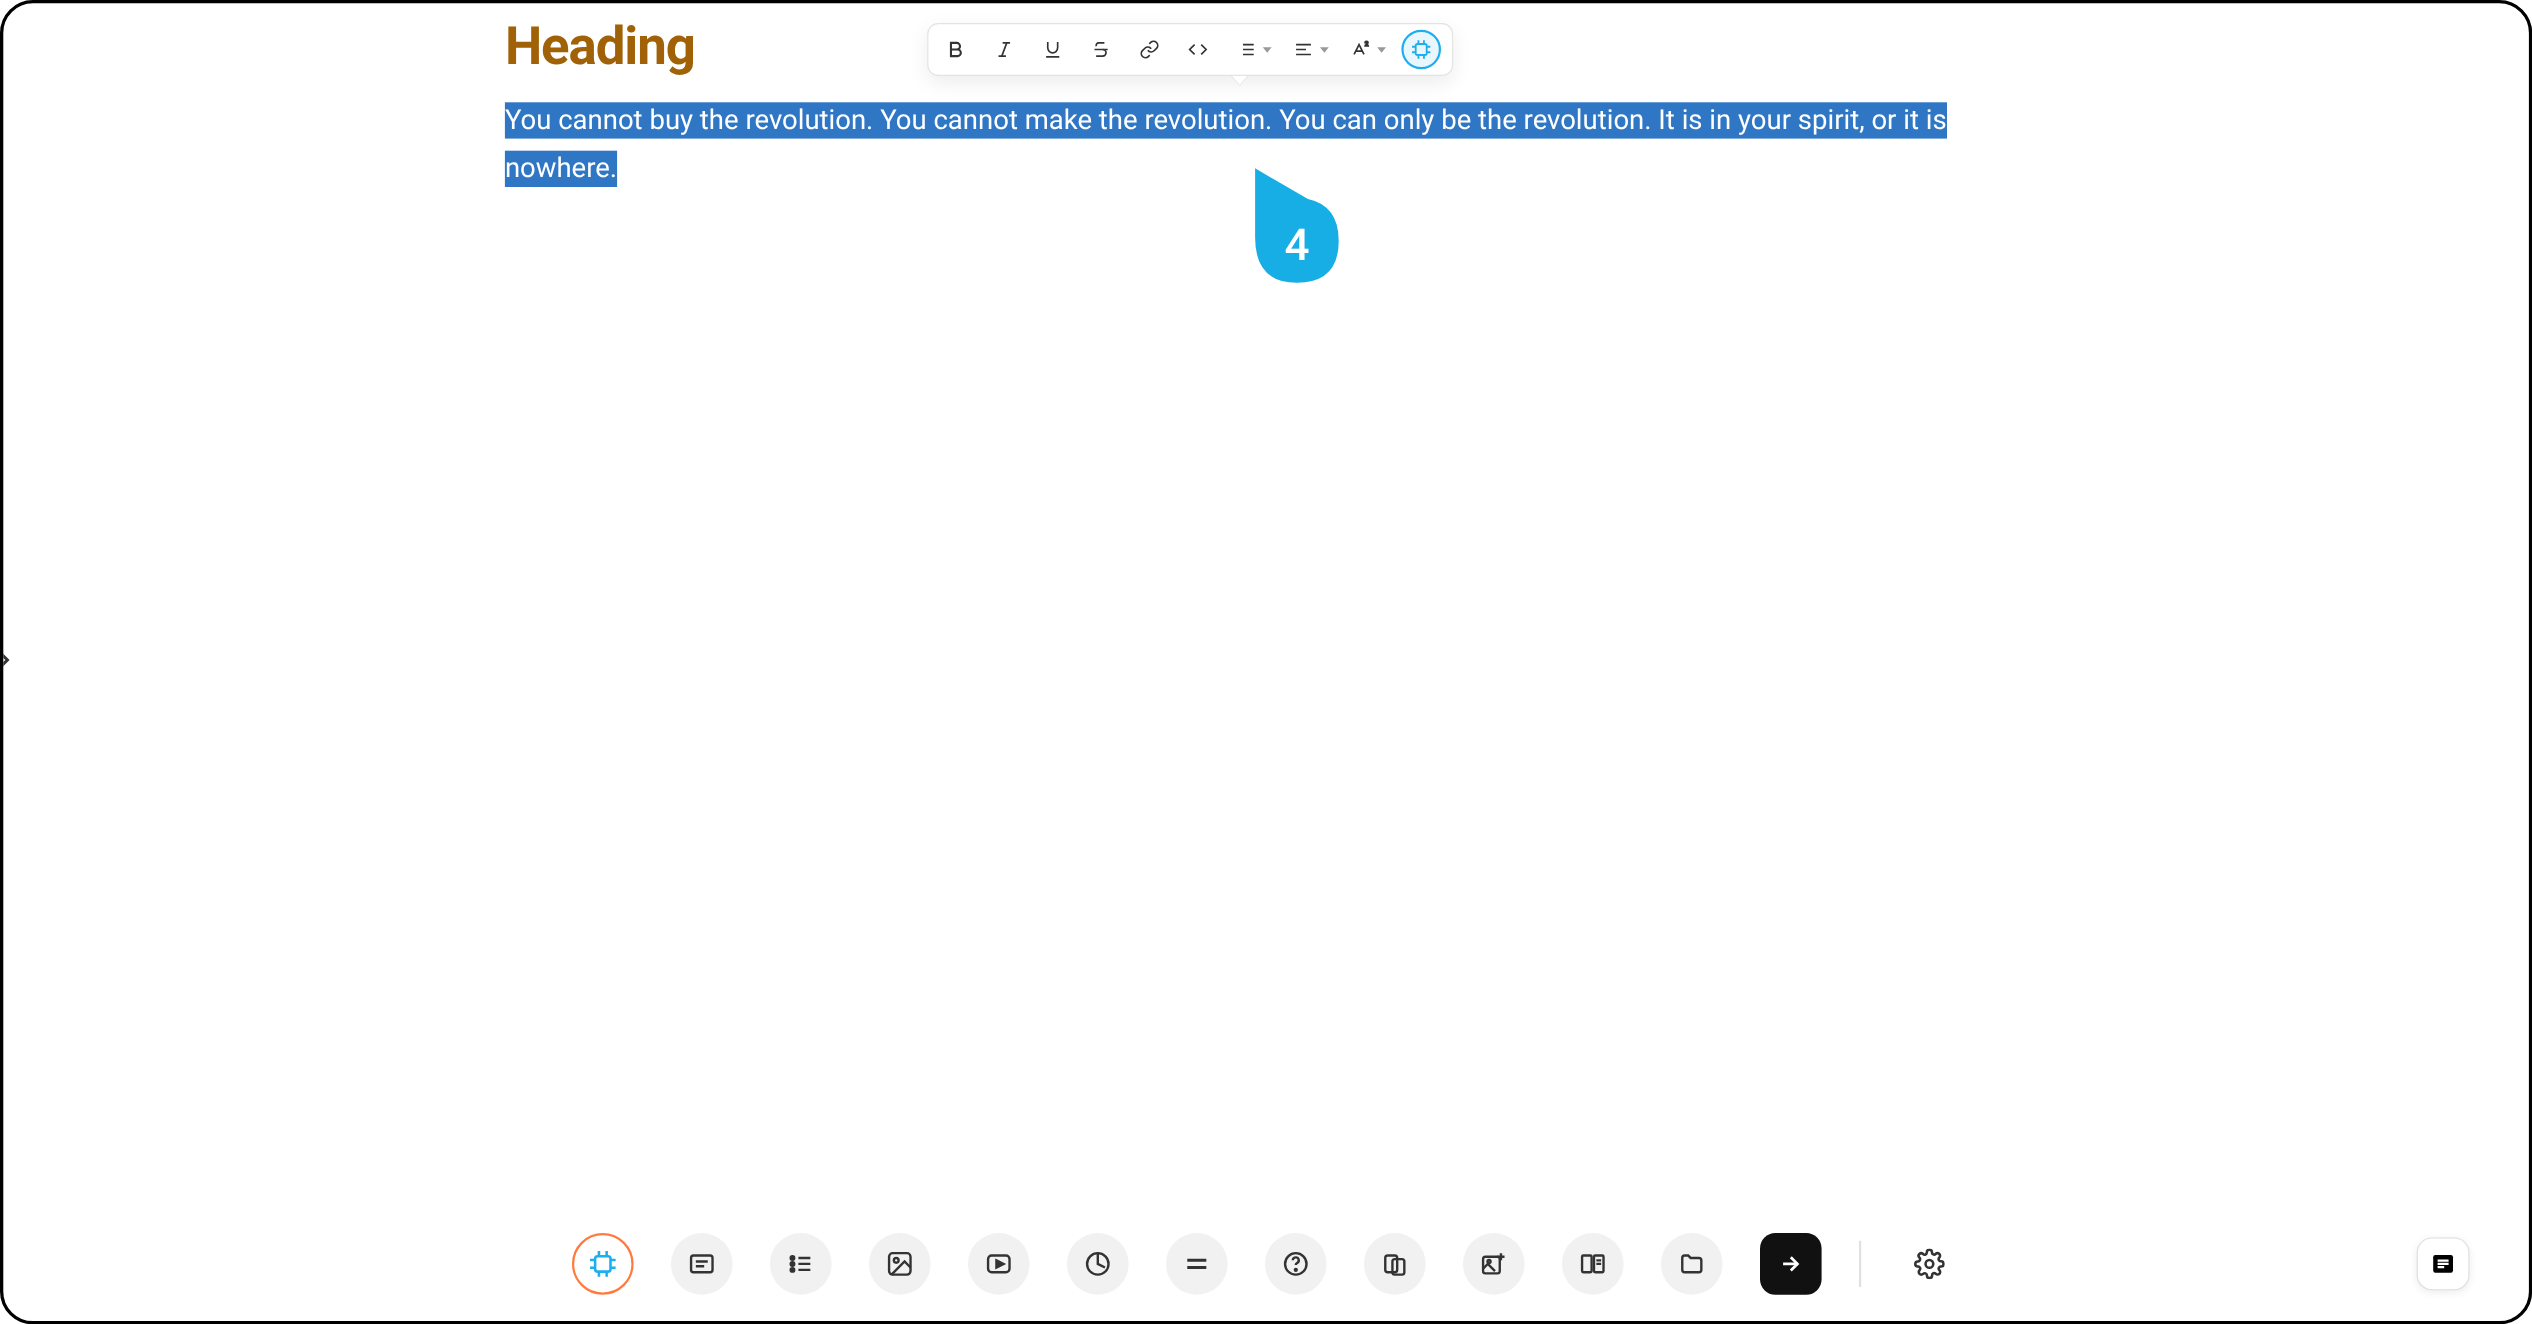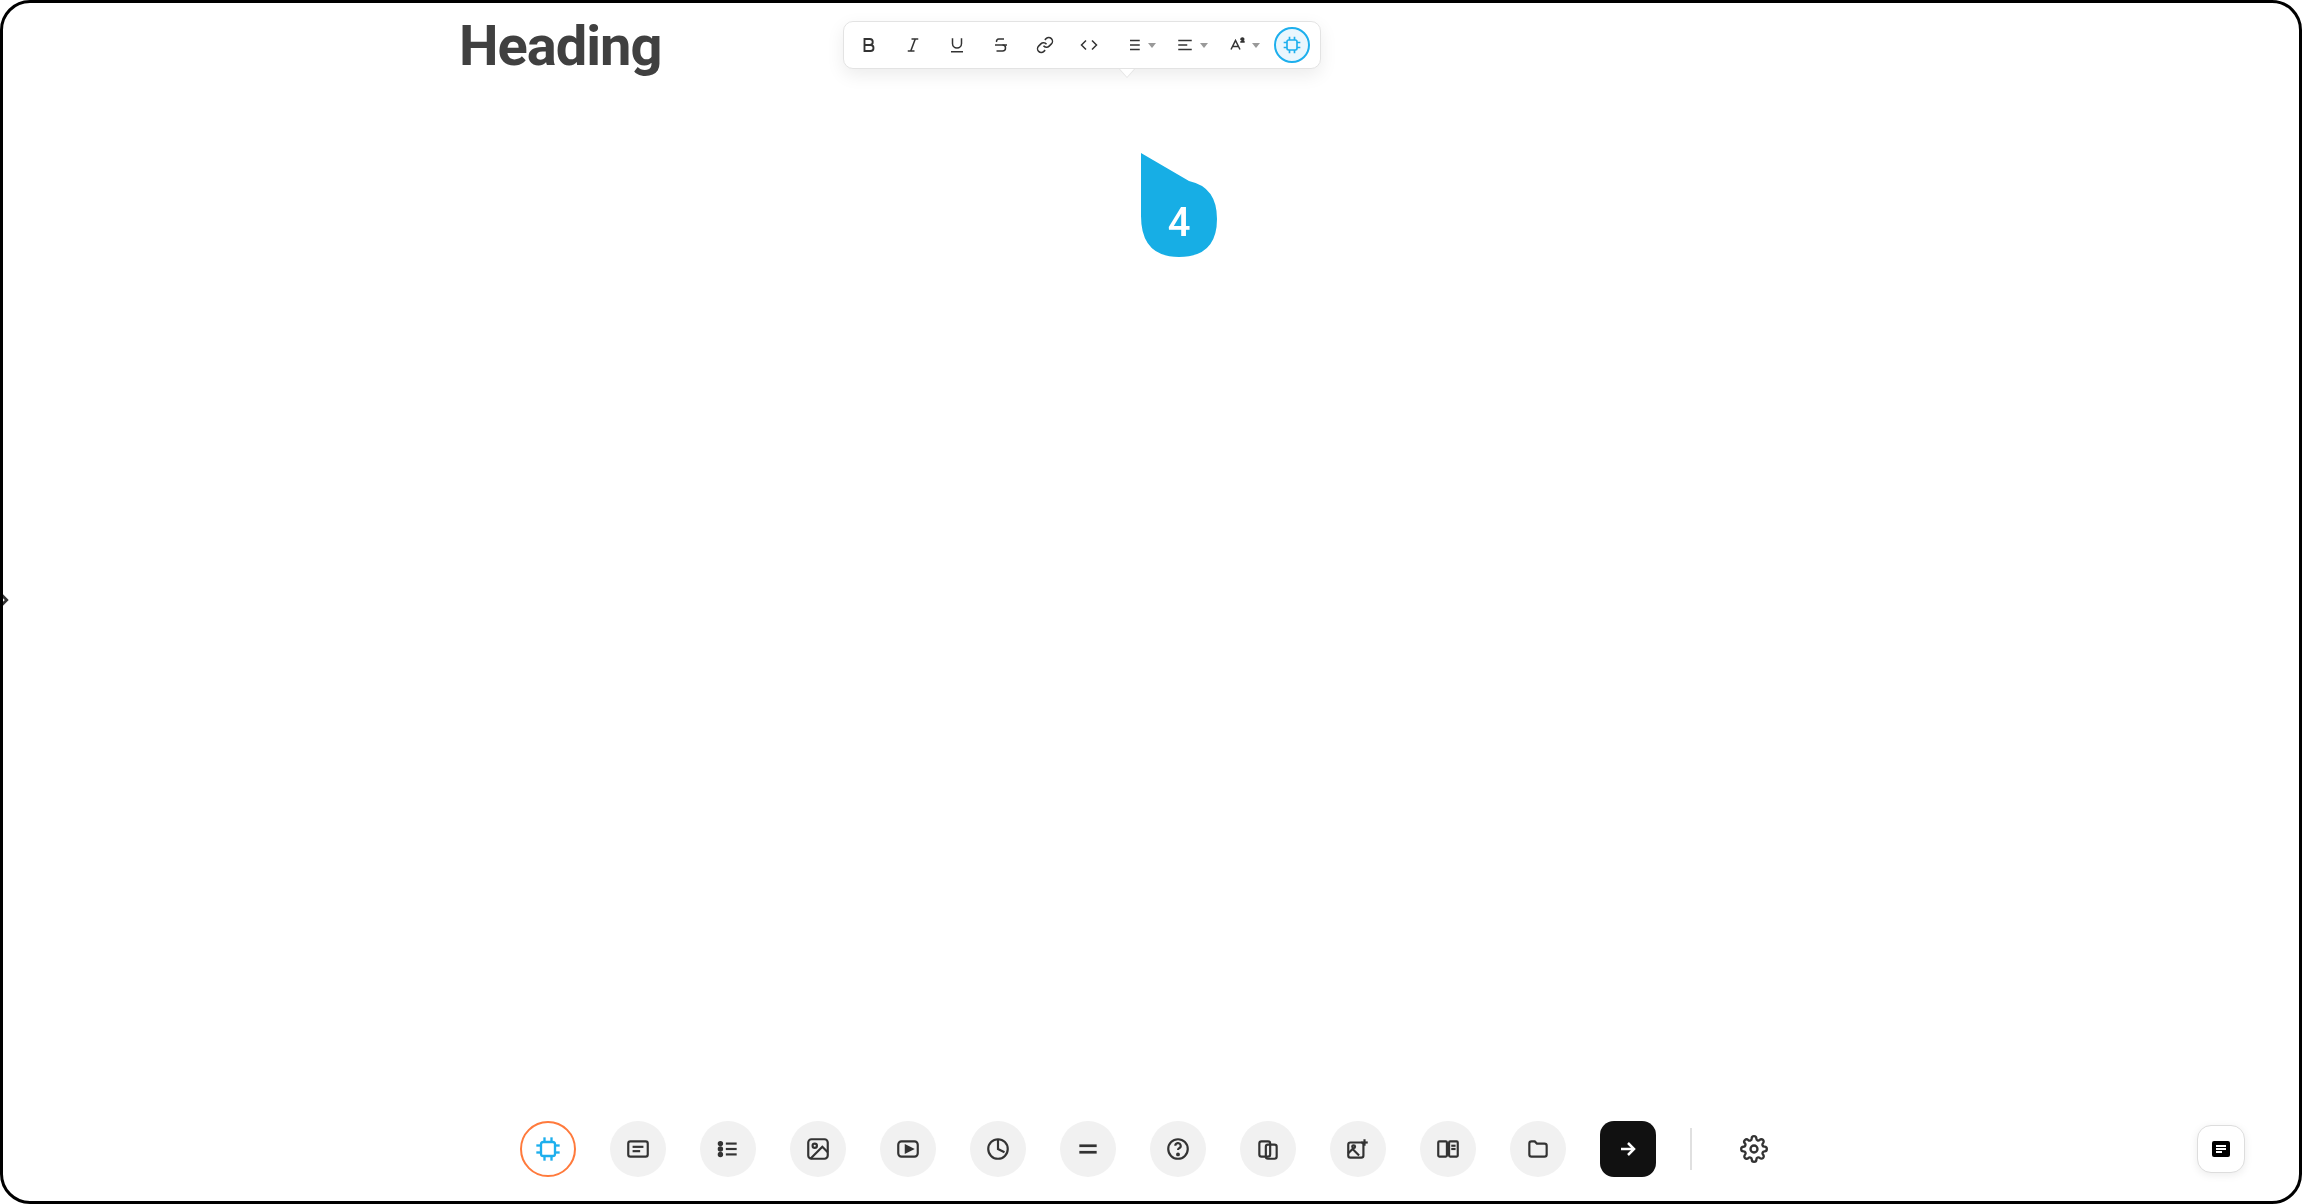--- a/index.html
+++ b/index.html
@@ -18,23 +18,23 @@
       background: #fff;
       border: 3px solid #000;
       overflow: hidden;
     }
     .content-area {
       padding-left: 456px;
       padding-top: 10px;
       width: 100%;
     }
     .heading {
-      font-size: 56px;
+      font-size: 48px;
       font-weight: 700;
-      color: #404040;
+      color: #a16207;
       margin-bottom: 18px;
       letter-spacing: -1px;
     }
     .selected-text {
       display: inline;
       background: #2f77c5;
       color: #fff;
       font-size: 25px;
       line-height: 1.75;
       padding: 2px 0;
@@ -176,20 +176,23 @@
       cursor: pointer;
     }
     .para-wrap { width: 1344px; }
   </style>
 </head>
 <body>
 <div class="viewport">
 
   <div class="content-area">
     <div class="heading">Heading</div>
+    <div class="para-wrap">
+      <span class="selected-text">You cannot buy the revolution. You cannot make the revolution. You can only be the revolution. It is in your spirit, or it is nowhere.</span>
+    </div>
   </div>
 
   <div class="toolbar">
     <div class="tb-btn">
       <svg width="18" height="18" viewBox="0 0 24 24" fill="none" stroke="currentColor" stroke-width="2.5">
           <path d="M6 4h7a4 4 0 0 1 0 8H6zM6 12h8a4 4 0 0 1 0 8H6z"></path>
         </svg>
     </div>
     <div class="tb-btn">
       <svg width="18" height="18" viewBox="0 0 24 24" fill="none" stroke="currentColor" stroke-width="2">

